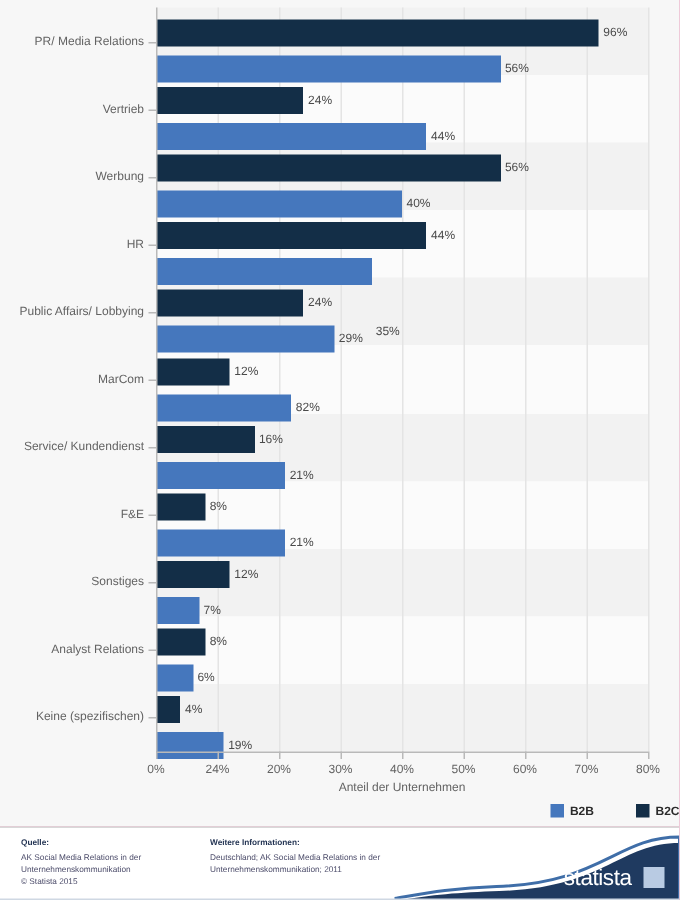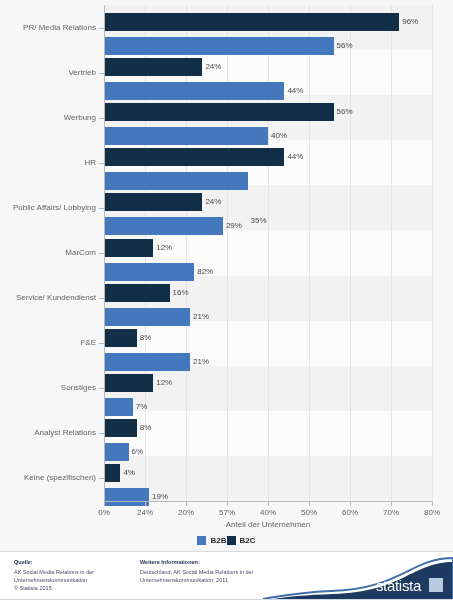--- a/index.html
+++ b/index.html
@@ -136,23 +136,23 @@
     color: #636363;
   }
 
   
   #legend {
     position: absolute;
     top: 536px;
     left: 0;
     width: 453px;
     display: flex;
-    justify-content: center;
+    justify-content: flex-end;
     align-items: center;
-    gap: 0;
+    gap: 28px;
   }
   .legend-item {
     display: flex;
     align-items: center;
     gap: 4px;
   }
   .legend-swatch {
     width: 9px;
     height: 9px;
     display: block;
@@ -336,21 +336,21 @@
         <div class="bar-label" style="left: 152.1px; top: 488.025px;">19%</div>
       </div>
     <div id="xticks">
         <div class="tick-x" style="left: 104px;"></div>
         <div class="xtick-label" style="left: 104px;">0%</div>
         <div class="tick-x" style="left: 145px;"></div>
         <div class="xtick-label" style="left: 145px;">24%</div>
         <div class="tick-x" style="left: 186px;"></div>
         <div class="xtick-label" style="left: 186px;">20%</div>
         <div class="tick-x" style="left: 227px;"></div>
-        <div class="xtick-label" style="left: 227px;">57%</div>
+        <div class="xtick-label" style="left: 227px;">30%</div>
         <div class="tick-x" style="left: 268px;"></div>
         <div class="xtick-label" style="left: 268px;">40%</div>
         <div class="tick-x" style="left: 309px;"></div>
         <div class="xtick-label" style="left: 309px;">50%</div>
         <div class="tick-x" style="left: 350px;"></div>
         <div class="xtick-label" style="left: 350px;">60%</div>
         <div class="tick-x" style="left: 391px;"></div>
         <div class="xtick-label" style="left: 391px;">70%</div>
         <div class="tick-x" style="left: 432px;"></div>
         <div class="xtick-label" style="left: 432px;">80%</div>

